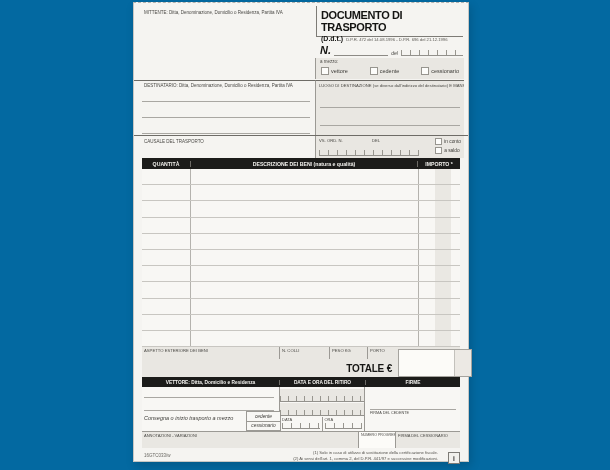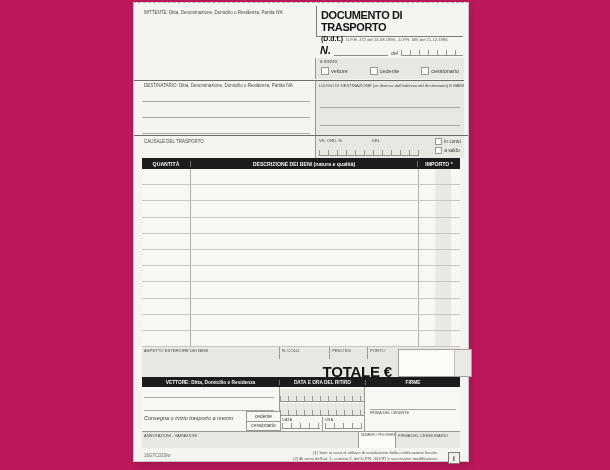--- a/index.html
+++ b/index.html
@@ -2,21 +2,21 @@
 <html><head>
 <meta charset="utf-8">
 <style>
   html,body{margin:0;padding:0;}
   body{
     width:610px;height:470px;position:relative;overflow:hidden;
     background:#f8f8f6;
     font-family:"Liberation Sans", sans-serif;
     color:#333;
   }
-  .stage{position:absolute;inset:0;background:#be185d;}
+  .stage{position:absolute;inset:0;background:#0369a1;}
   .paper{
     position:absolute;left:133px;top:2px;width:334px;height:458px;
     background:#f5f4f1;
     border:1px solid #c7c6c2;border-top:1px dashed #b3b2ae;
     box-shadow:2px 4px 9px rgba(0,0,0,0.16);
   }
   .lbl{position:absolute;color:#4a4945;white-space:nowrap;}
   .f45{font-size:4.5px;} .f42{font-size:4.2px;} .f38{font-size:3.8px;}
   .wline{position:absolute;border-bottom:1px solid #a9a7a2;height:0;}
   .comb{
@@ -64,21 +64,21 @@
   .tbl-body{position:absolute;left:8px;top:166px;width:318px;height:178px;background:#f8f7f4;display:flex;flex-direction:column;}
   .tbl-body .stripe{position:absolute;left:293px;top:0;bottom:0;width:16px;background:#eae8e3;}
   .tbl-body .vl{position:absolute;top:0;bottom:0;width:1px;background:#b4b2ad;}
   .goods-row{flex:1;border-bottom:1px solid #c8c6c1;position:relative;z-index:2;}
 
   .aspetto-row{position:absolute;left:8px;top:344px;width:318px;height:12px;background:#e9e7e2;display:flex;font-size:4.2px;color:#4a4945;}
   .aspetto-row .cell{box-sizing:border-box;padding:1px 0 0 2px;white-space:nowrap;overflow:hidden;}
   .cell-asp{width:137px;} .cell-col{width:50px;border-left:1px solid #9b9994;} .cell-pes{width:38px;border-left:1px solid #9b9994;} .cell-por{flex:1;border-left:1px solid #9b9994;}
 
   .totale-row{position:absolute;left:8px;top:356px;width:318px;height:18px;background:#e9e7e2;}
-  .totale-label{position:absolute;left:148px;top:4px;width:102px;text-align:right;font-size:15px;font-weight:bold;color:#161614;letter-spacing:-0.2px;}
+  .totale-label{position:absolute;left:148px;top:4px;width:102px;text-align:right;font-size:10px;font-weight:bold;color:#161614;letter-spacing:-0.2px;}
   .totale-box{position:absolute;left:256px;top:-10px;width:72px;height:26px;background:#fcfbf8;border:1px solid #a5a39e;z-index:3;}
   .totale-box .cents{position:absolute;right:0;top:0;bottom:0;width:16px;background:#ece9e4;border-left:1px solid #c3c1bc;}
 
   .vettore-bar{position:absolute;left:8px;top:374px;width:318px;height:10px;background:#1c1c1a;display:flex;align-items:center;color:#f3f2ee;font-size:4.8px;font-weight:bold;}
   .vettore-bar .vh{text-align:center;overflow:hidden;white-space:nowrap;}
   .vh-1{width:137px;} .vh-2{width:85px;border-left:1px solid #6d6b66;border-right:1px solid #6d6b66;} .vh-3{flex:1;}
 
   .bottom-sec{position:absolute;left:8px;top:384px;width:318px;height:44px;background:#f8f7f4;}
   .bottom-sec .vl{position:absolute;top:0;bottom:0;width:1px;background:#9b9994;}
   .consegna-text{position:absolute;left:2px;top:28px;font-size:5.5px;font-style:italic;color:#3c3b37;white-space:nowrap;}

